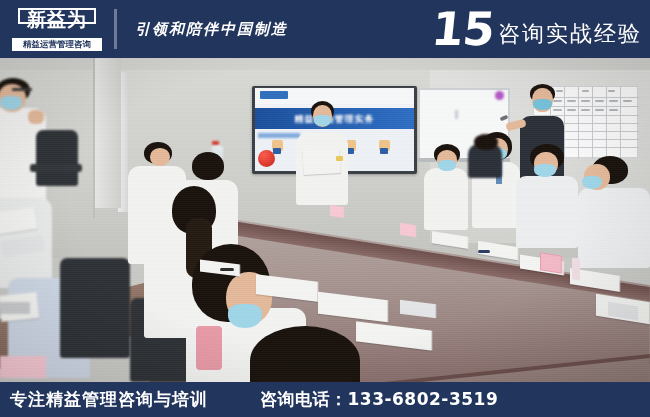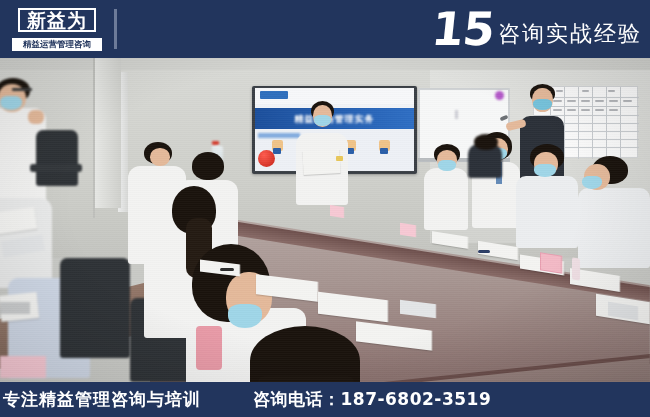--- a/index.html
+++ b/index.html
@@ -13,23 +13,23 @@
   
   .banner{
     position:absolute;left:0;top:0;width:650px;height:58px;
     background:#22355d;
     display:flex;align-items:center;overflow:hidden;
   }
   .banner-logo{
     position:relative;width:100px;height:50px;margin-left:6px;flex:0 0 auto;
   }
   .logo-box{
-    position:absolute;left:12px;top:4px;width:78px;height:24px;
+    position:absolute;left:12px;top:4px;width:78px;height:16px;
     border:2px solid #ffffff;box-sizing:border-box;
-    display:flex;align-items:flex-end;justify-content:center;
+    display:flex;align-items:flex-start;justify-content:center;
   }
   .logo-main{
     color:#ffffff;font-size:19px;font-weight:bold;letter-spacing:1px;
     font-family:"DejaVu Sans","Liberation Sans",sans-serif;line-height:1;
     white-space:nowrap;
   }
   .logo-sub{
     position:absolute;left:6px;top:34px;width:90px;height:13px;
     background:#ffffff;color:#22355d;font-size:8.5px;font-weight:bold;
     letter-spacing:0px;text-align:center;line-height:13px;white-space:nowrap;
@@ -68,21 +68,21 @@
     font-family:"DejaVu Sans","Liberation Sans",sans-serif;
   }
 
   
   .footer{
     position:absolute;left:0;bottom:0;width:650px;height:35px;
     background:#22355d;display:flex;align-items:center;
   }
   .footer-l{
     color:#ffffff;font-size:17px;font-weight:bold;letter-spacing:1px;
-    margin-left:3px;white-space:nowrap;
+    margin-left:10px;white-space:nowrap;
     font-family:"DejaVu Sans","Liberation Sans",sans-serif;
   }
   .footer-r{
     color:#ffffff;font-size:17px;font-weight:bold;letter-spacing:0.5px;
     margin-left:52px;white-space:nowrap;
     font-family:"DejaVu Sans","Liberation Sans",sans-serif;
   }
 
   
   .photo{
@@ -198,20 +198,21 @@
     <div class="banner-logo">
       <div class="logo-box">
         <span class="logo-main">新益为</span>
       </div>
       <div class="logo-sub">精益运营管理咨询</div>
     </div>
 
     <div class="banner-divider"></div>
 
     <div class="banner-slogan">
+      <div class="slogan-l1">引领和陪伴中国制造</div>
     </div>
 
     <div class="banner-years">
       <div class="years-num">15</div>
       <div class="years-txt">
         <div class="years-t2">咨询实战经验</div>
       </div>
     </div>
   </div>
 
@@ -423,16 +424,16 @@
     <div class="ph blur-s" style="left:478px;top:192px;width:12px;height:3px;background:#2b3c64;border-radius:2px;"></div>
 
     <div class="ph pink-tent blur-m" style="left:0px;top:298px;width:46px;height:22px;"></div>
 
     <div class="ph vignette"></div>
     <div class="ph grain"></div>
   </div>
 
   <div class="footer">
     <div class="footer-l">专注精益管理咨询与培训</div>
-    <div class="footer-r">咨询电话：187-6802-3519</div>
+    <div class="footer-r">咨询电话：133-6802-3519</div>
   </div>
 
 </div>
 
 </body></html>

